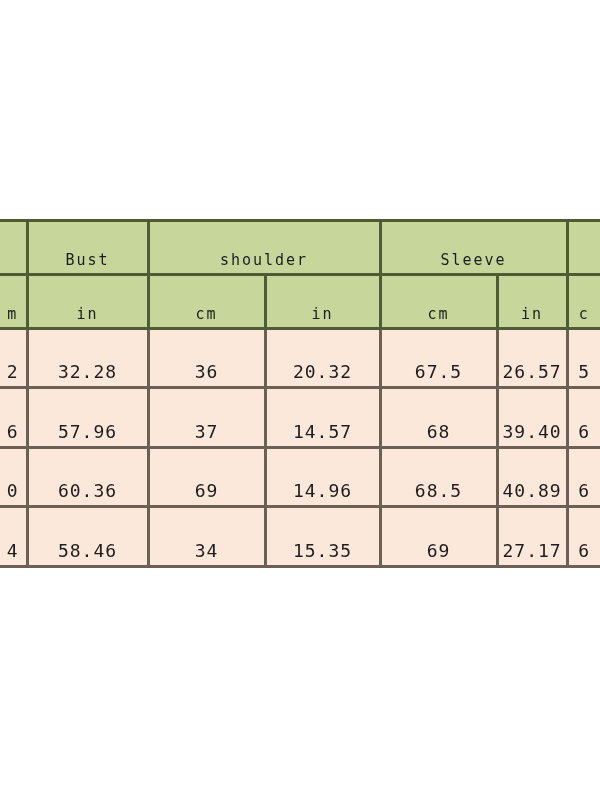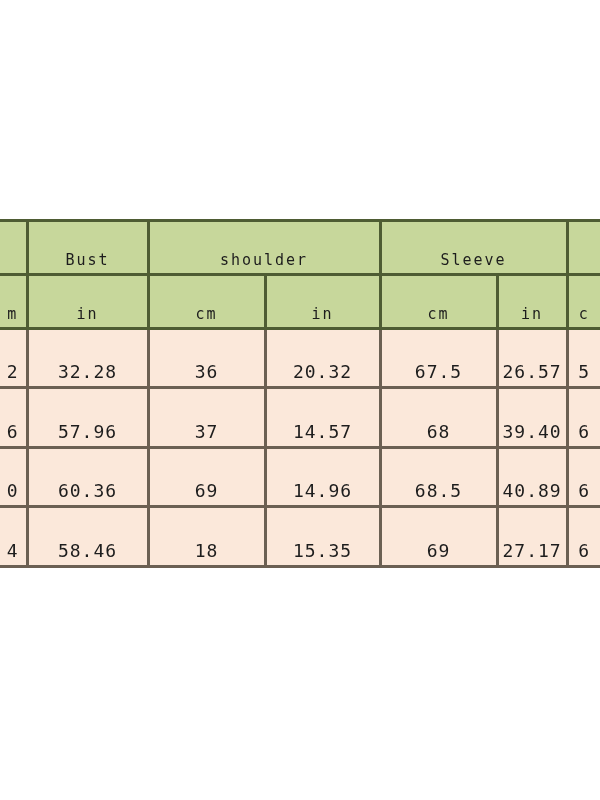--- a/index.html
+++ b/index.html
@@ -133,20 +133,20 @@
     <td class="cell">69</td>
     <td class="cell">14.96</td>
     <td class="cell">68.5</td>
     <td class="cell">40.89</td>
     <td class="cell clip-right">6</td>
   </tr>
 
   <tr>
     <td class="cell clip-left">4</td>
     <td class="cell">58.46</td>
-    <td class="cell">18</td>
+    <td class="cell">34</td>
     <td class="cell">15.35</td>
     <td class="cell">69</td>
     <td class="cell">27.17</td>
     <td class="cell clip-right">6</td>
   </tr>
 </tbody>
   </table>
 
 </body></html>

